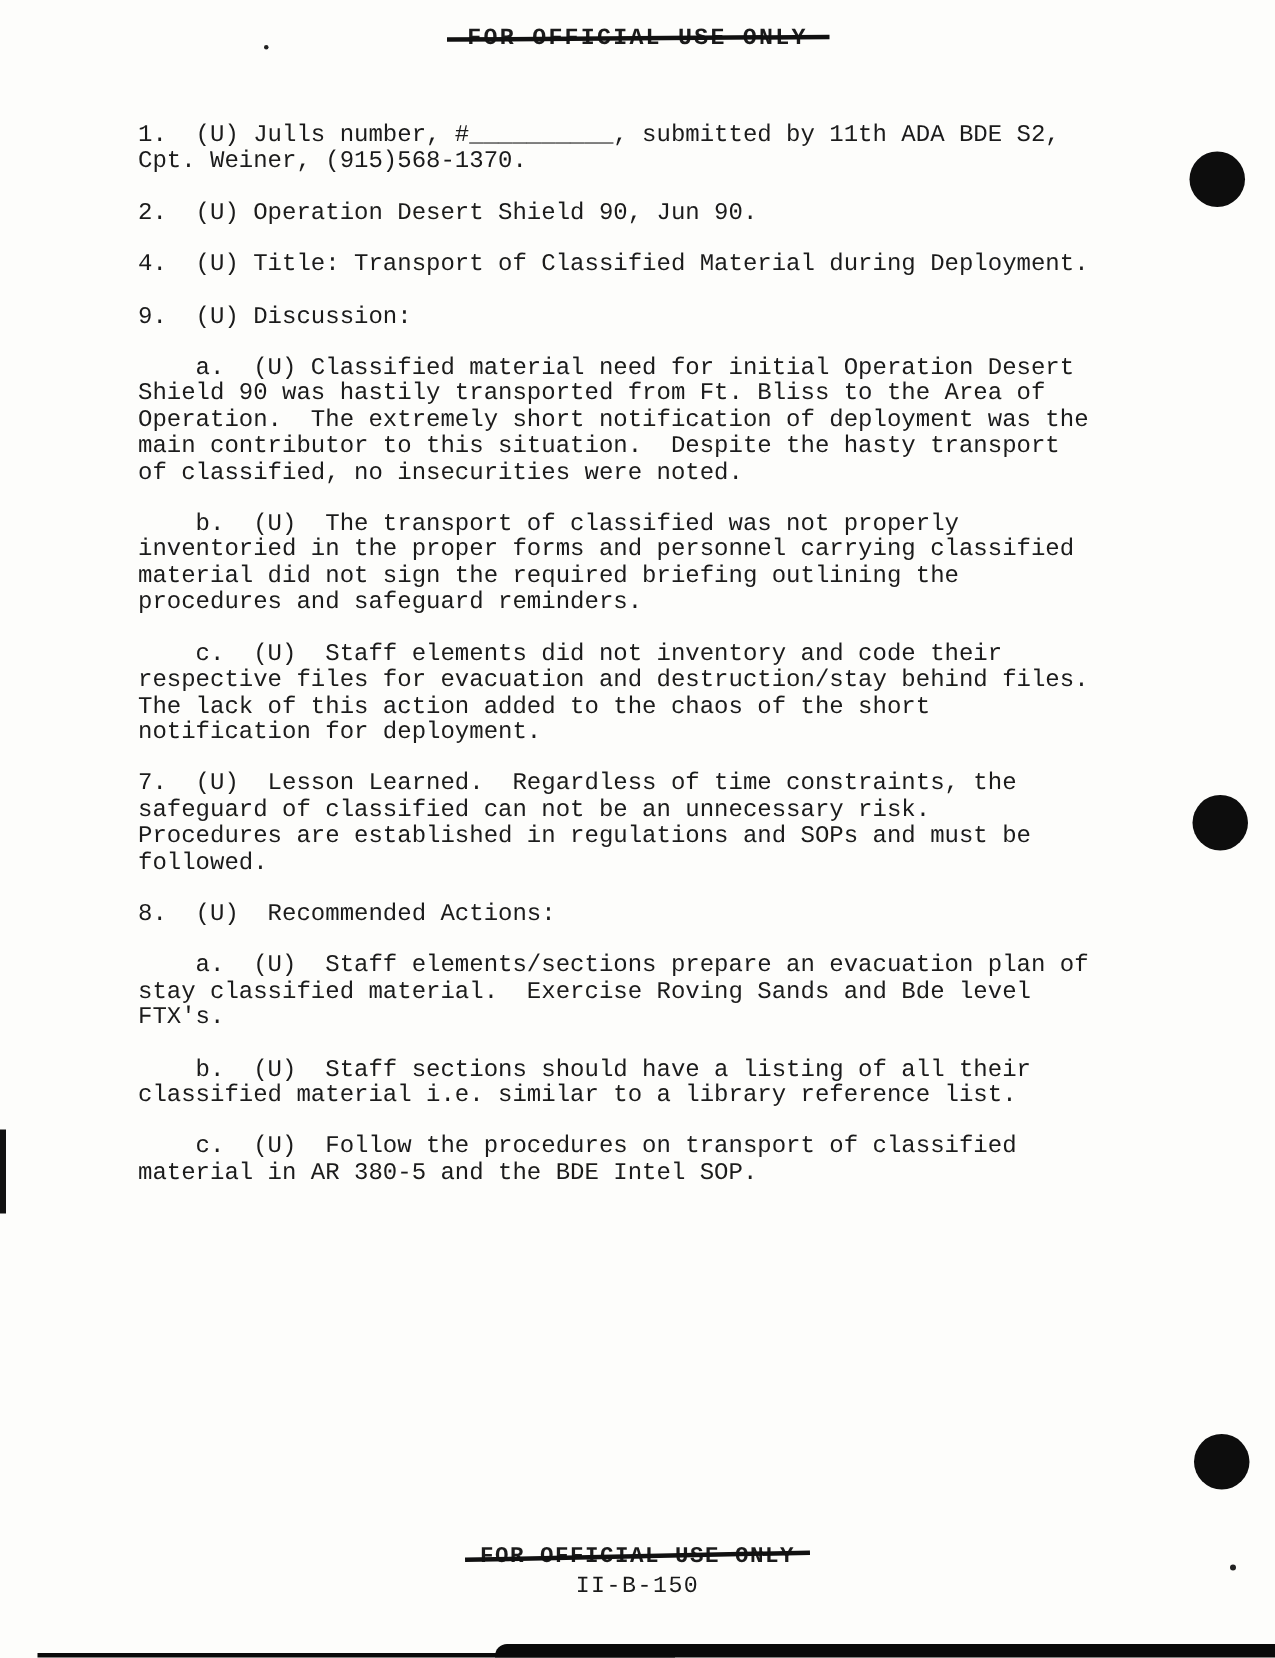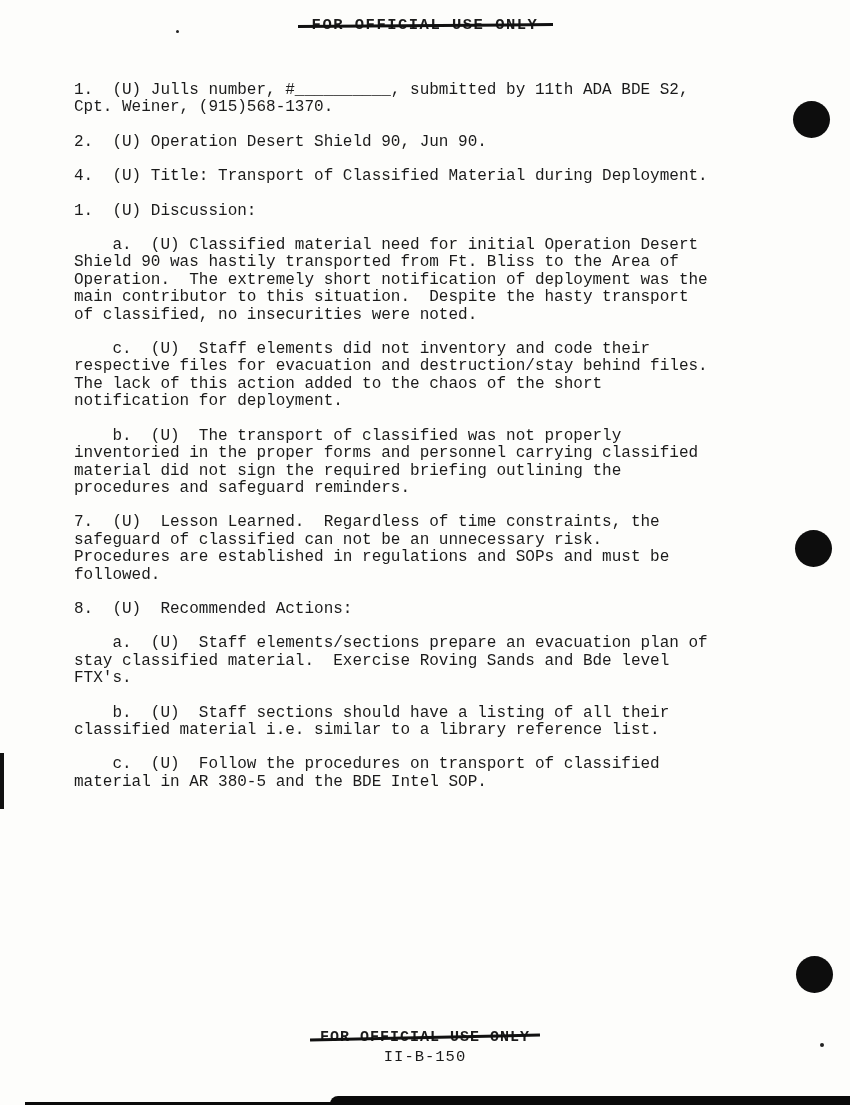--- a/index.html
+++ b/index.html
@@ -42,21 +42,21 @@
     right: -14px;
     top: 46%;
     height: 3px;
     background: #111;
     transform: rotate(-0.4deg);
   }
   
   .doc-body {
     position: absolute;
     top: 82px;
-    left: 74px;
+    left: 92px;
     width: 690px;
     font-size: 16px;
     line-height: 17.4px;
   }
   .para {
     white-space: pre-wrap;
     margin: 0 0 17px 0;
   }
   
   .footer-band {
@@ -159,34 +159,34 @@
     <span class="strike-text">FOR OFFICIAL USE ONLY</span>
   </div>
 
   <div class="speck-1"></div>
 
   <div class="doc-body">
     <div class="para">1.  (U) Julls number, #__________, submitted by 11th ADA BDE S2,
 Cpt. Weiner, (915)568-1370.</div>
     <div class="para">2.  (U) Operation Desert Shield 90, Jun 90.</div>
     <div class="para">4.  (U) Title: Transport of Classified Material during Deployment.</div>
-    <div class="para">1.  (U) Discussion:</div>
+    <div class="para">9.  (U) Discussion:</div>
     <div class="para">    a.  (U) Classified material need for initial Operation Desert
 Shield 90 was hastily transported from Ft. Bliss to the Area of
 Operation.  The extremely short notification of deployment was the
 main contributor to this situation.  Despite the hasty transport
 of classified, no insecurities were noted.</div>
+    <div class="para">    b.  (U)  The transport of classified was not properly
+inventoried in the proper forms and personnel carrying classified
+material did not sign the required briefing outlining the
+procedures and safeguard reminders.</div>
     <div class="para">    c.  (U)  Staff elements did not inventory and code their
 respective files for evacuation and destruction/stay behind files.
 The lack of this action added to the chaos of the short
 notification for deployment.</div>
-    <div class="para">    b.  (U)  The transport of classified was not properly
-inventoried in the proper forms and personnel carrying classified
-material did not sign the required briefing outlining the
-procedures and safeguard reminders.</div>
     <div class="para">7.  (U)  Lesson Learned.  Regardless of time constraints, the
 safeguard of classified can not be an unnecessary risk.
 Procedures are established in regulations and SOPs and must be
 followed.</div>
     <div class="para">8.  (U)  Recommended Actions:</div>
     <div class="para">    a.  (U)  Staff elements/sections prepare an evacuation plan of
 stay classified material.  Exercise Roving Sands and Bde level
 FTX's.</div>
     <div class="para">    b.  (U)  Staff sections should have a listing of all their
 classified material i.e. similar to a library reference list.</div>

